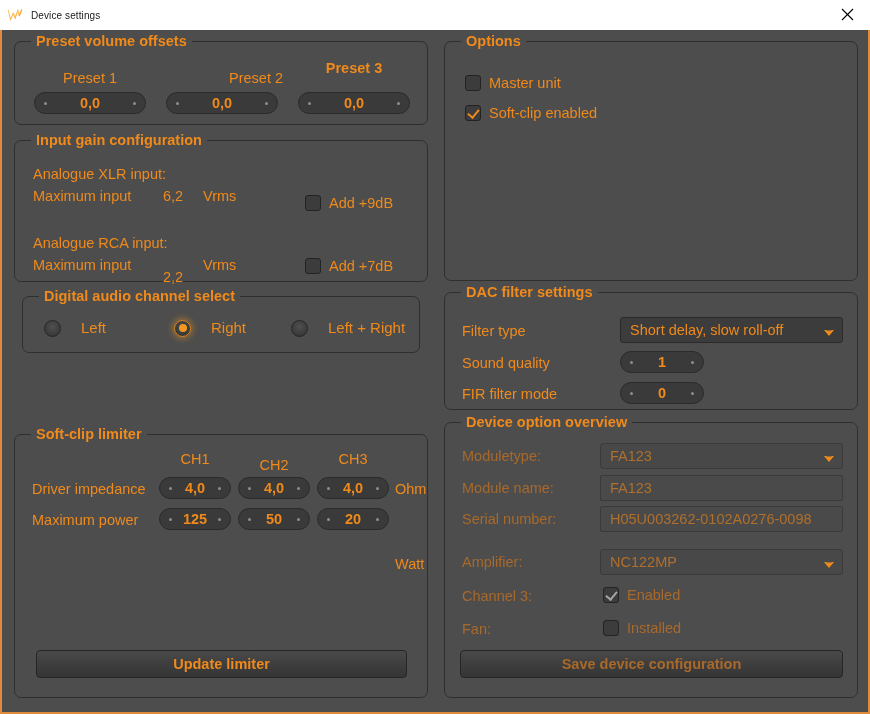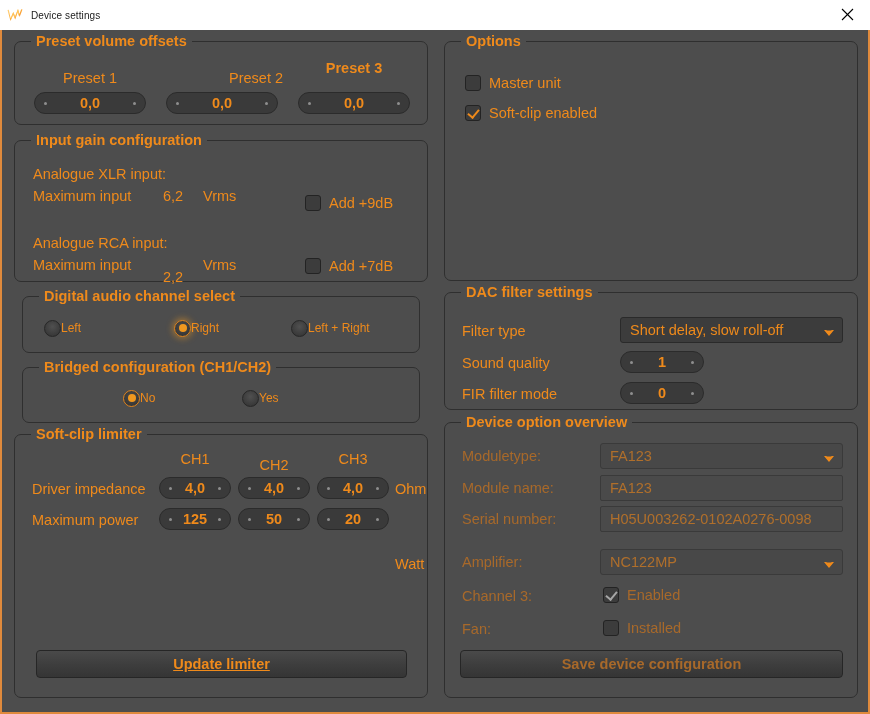--- a/index.html
+++ b/index.html
@@ -160,23 +160,23 @@
     content: "";
     position: absolute;
     left: 50%; top: 50%;
     width: 8px; height: 8px;
     margin: -4px 0 0 -4px;
     border-radius: 50%;
     background: #f0981f;
   }
   .radio.sel.glow { box-shadow: 0 0 6px 2px rgba(240,152,31,0.45); }
   .rbrow .rblabel {
-    margin-left: 0;
-    color: #ef8a1b;
-    font-size: 12px;
+    margin-left: 20px;
+    color: #ef8a1b;
+    font-size: 15px;
     white-space: nowrap;
     line-height: 18px;
   }
 
   
   .combo {
     position: absolute;
     box-sizing: border-box;
     height: 26px;
     background: #3c3c3c;
@@ -311,32 +311,20 @@
       <div class="rbrow" style="left:151px; top:22px;">
         <span class="radio sel glow"></span>
         <span class="rblabel">Right</span>
       </div>
       <div class="rbrow" style="left:268px; top:22px;">
         <span class="radio"></span>
         <span class="rblabel">Left + Right</span>
       </div>
     </div>
 
-    <div class="group" style="left:20px; top:337px; width:398px; height:56px;">
-      <span class="legend">Bridged configuration (CH1/CH2)</span>
-
-      <div class="rbrow" style="left:100px; top:21px;">
-        <span class="radio sel"></span>
-        <span class="rblabel">No</span>
-      </div>
-      <div class="rbrow" style="left:219px; top:21px;">
-        <span class="radio"></span>
-        <span class="rblabel">Yes</span>
-      </div>
-    </div>
 
     <div class="group" style="left:12px; top:404px; width:414px; height:264px;">
       <span class="legend">Soft-clip limiter</span>
 
       <span class="lbl center" style="left:140px; top:15px; width:80px;">CH1</span>
       <span class="lbl center" style="left:219px; top:21px; width:80px;">CH2</span>
       <span class="lbl center" style="left:298px; top:15px; width:80px;">CH3</span>
 
       <span class="lbl" style="left:17px; top:45px;">Driver impedance</span>
       <div class="spin" style="left:144px; top:42px; width:72px;">
@@ -367,21 +355,21 @@
         <span class="sv">50</span>
         <span class="dotr"></span>
       </div>
       <div class="spin" style="left:302px; top:73px; width:72px;">
         <span class="dotl"></span>
         <span class="sv">20</span>
         <span class="dotr"></span>
       </div>
       <span class="lbl" style="left:380px; top:76px;margin-top:44px;">Watt</span>
 
-      <div class="btn" style="left:21px; top:215px; width:371px;text-decoration:underline;">
+      <div class="btn" style="left:21px; top:215px; width:371px;">
         <span>Update limiter</span>
       </div>
     </div>
 
     <div class="group" style="left:442px; top:11px; width:414px; height:240px;">
       <span class="legend">Options</span>
 
       <div class="cbrow" style="left:20px; top:32px;">
         <span class="cbox"></span>
         <span class="cblabel">Master unit</span>

